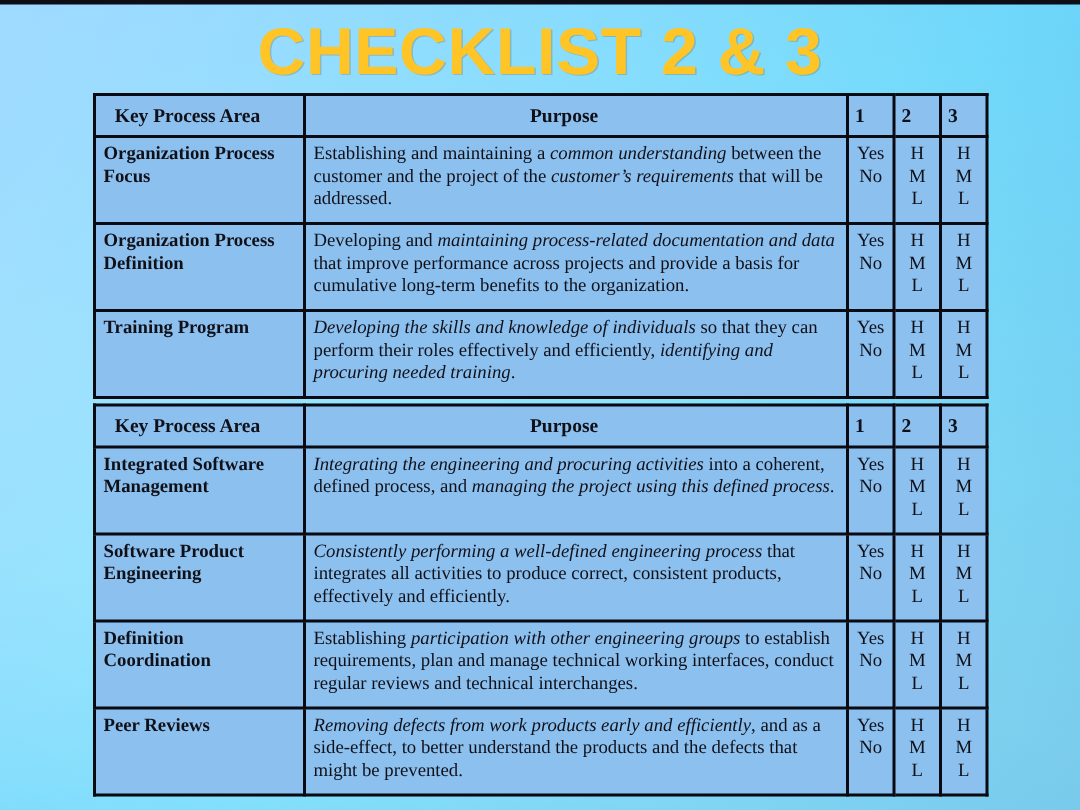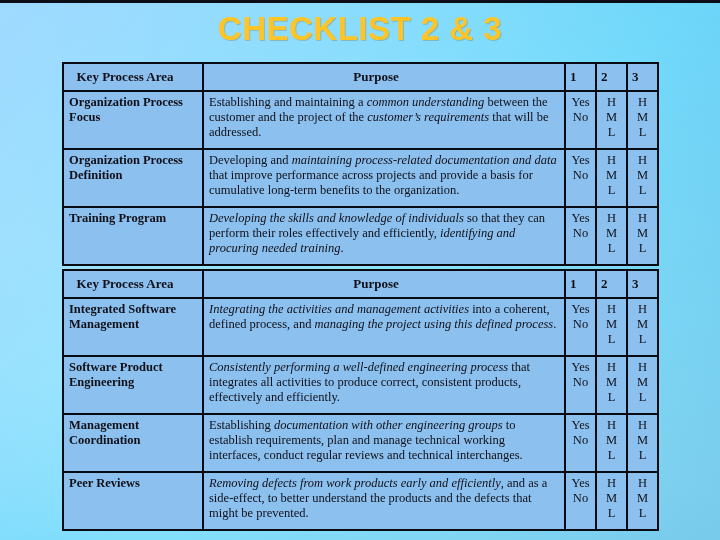--- a/index.html
+++ b/index.html
@@ -57,21 +57,21 @@
   }
 
   .title {
     position: absolute;
     left: 0;
     top: 10px;
     width: 720px;
     text-align: center;
     font-family: "Liberation Sans", "DejaVu Sans", sans-serif;
     font-weight: bold;
-    font-size: 33px;
+    font-size: 44px;
     letter-spacing: 0.5px;
     color: #FFC425;
     text-shadow: 1px 1px 0 rgba(120,80,0,0.25);
     z-index: 3;
   }
 
   .tbl-wrap {
     position: absolute;
     z-index: 2;
   }
@@ -227,21 +227,21 @@
           <th>Key Process Area</th>
           <th>Purpose</th>
           <th>1</th>
           <th>2</th>
           <th>3</th>
         </tr>
       </thead>
       <tbody>
           <tr class="r-tall">
             <td class="kpa">Integrated Software Management</td>
-            <td class="purpose"><i>Integrating the activities and management activities</i> into a coherent, defined process, and <i>managing the project using this defined process</i>.</td>
+            <td class="purpose"><i>Integrating the engineering and procuring activities</i> into a coherent, defined process, and <i>managing the project using this defined process</i>.</td>
             <td class="num">
               <span>Yes</span>
               <span>No</span>
             </td>
             <td class="num">
               <span>H</span>
               <span>M</span>
               <span>L</span>
             </td>
             <td class="num">
@@ -262,22 +262,22 @@
               <span>M</span>
               <span>L</span>
             </td>
             <td class="num">
               <span>H</span>
               <span>M</span>
               <span>L</span>
             </td>
           </tr>
           <tr class="r-tall">
-            <td class="kpa">Management Coordination</td>
-            <td class="purpose">Establishing <i>documentation with other engineering groups</i> to establish requirements, plan and manage technical working interfaces, conduct regular reviews and technical interchanges.</td>
+            <td class="kpa">Definition Coordination</td>
+            <td class="purpose">Establishing <i>participation with other engineering groups</i> to establish requirements, plan and manage technical working interfaces, conduct regular reviews and technical interchanges.</td>
             <td class="num">
               <span>Yes</span>
               <span>No</span>
             </td>
             <td class="num">
               <span>H</span>
               <span>M</span>
               <span>L</span>
             </td>
             <td class="num">

